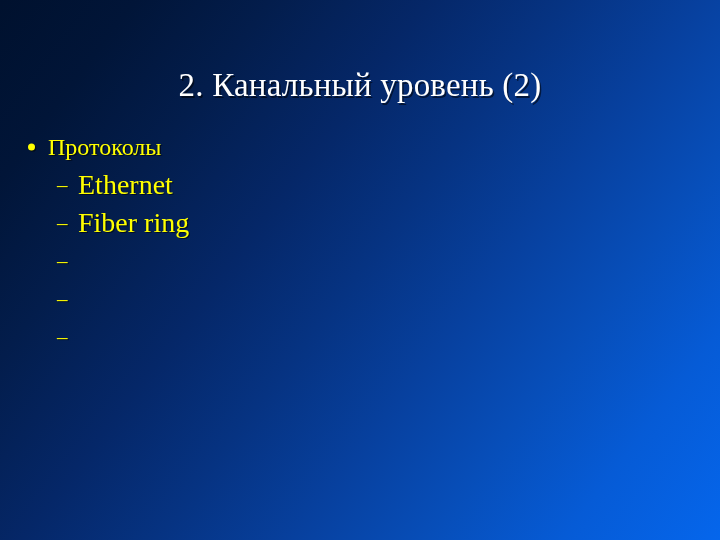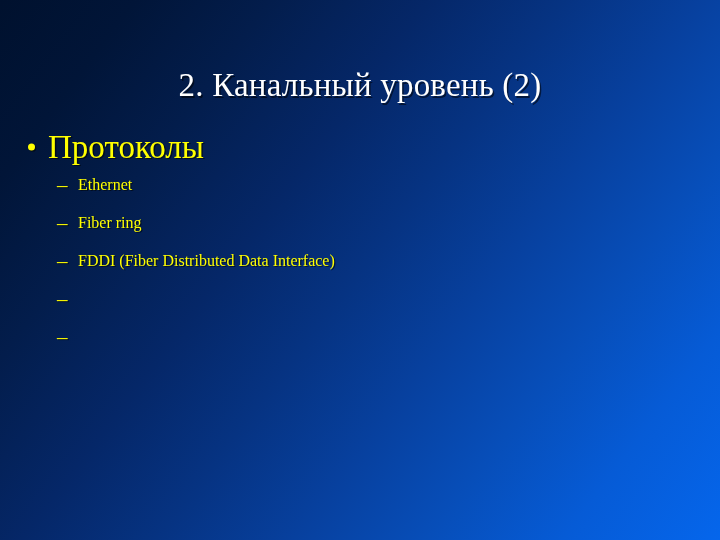--- a/index.html
+++ b/index.html
@@ -68,21 +68,21 @@
     top: 50%;
     transform: translateY(-50%);
     width: 7px;
     height: 7px;
     border-radius: 50%;
     background: #ffff00;
     box-shadow: 1.2px 1.2px 0.5px rgba(0,0,0,0.5);
   }
   .l1-text {
     color: #ffff00;
-    font-size: 33px;
+    font-size: 24px;
     line-height: 30px;
     text-shadow: 1.4px 1.4px 0.6px rgba(0,0,0,0.55);
     white-space: nowrap;
   }
 
   .l2-item {
     position: relative;
     padding-left: 78px;
     height: 38px;
     display: flex;
@@ -93,21 +93,21 @@
     left: 57px;
     top: 50%;
     transform: translateY(-50%);
     color: #ffff00;
     font-size: 21px;
     line-height: 21px;
     text-shadow: 1.2px 1.2px 0.5px rgba(0,0,0,0.55);
   }
   .l2-text {
     color: #ffff00;
-    font-size: 16px;
+    font-size: 28px;
     line-height: 26px;
     text-shadow: 1.2px 1.2px 0.5px rgba(0,0,0,0.55);
     white-space: nowrap;
   }
 </style>
 </head>
 <body>
 
 <div class="slide">
 
@@ -127,21 +127,20 @@
       <span class="l2-text">Ethernet</span>
     </div>
 
     <div class="l2-item">
       <span class="l2-dash">–</span>
       <span class="l2-text">Fiber ring</span>
     </div>
 
     <div class="l2-item">
       <span class="l2-dash">–</span>
-      <span class="l2-text">FDDI (Fiber Distributed Data Interface)</span>
     </div>
 
     <div class="l2-item">
       <span class="l2-dash">–</span>
     </div>
 
     <div class="l2-item">
       <span class="l2-dash">–</span>
     </div>
 

